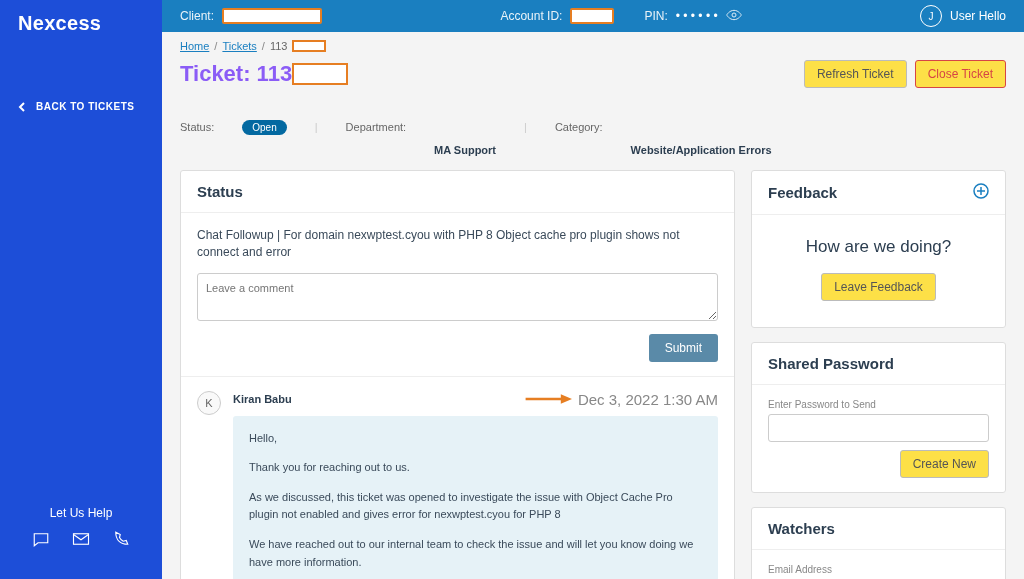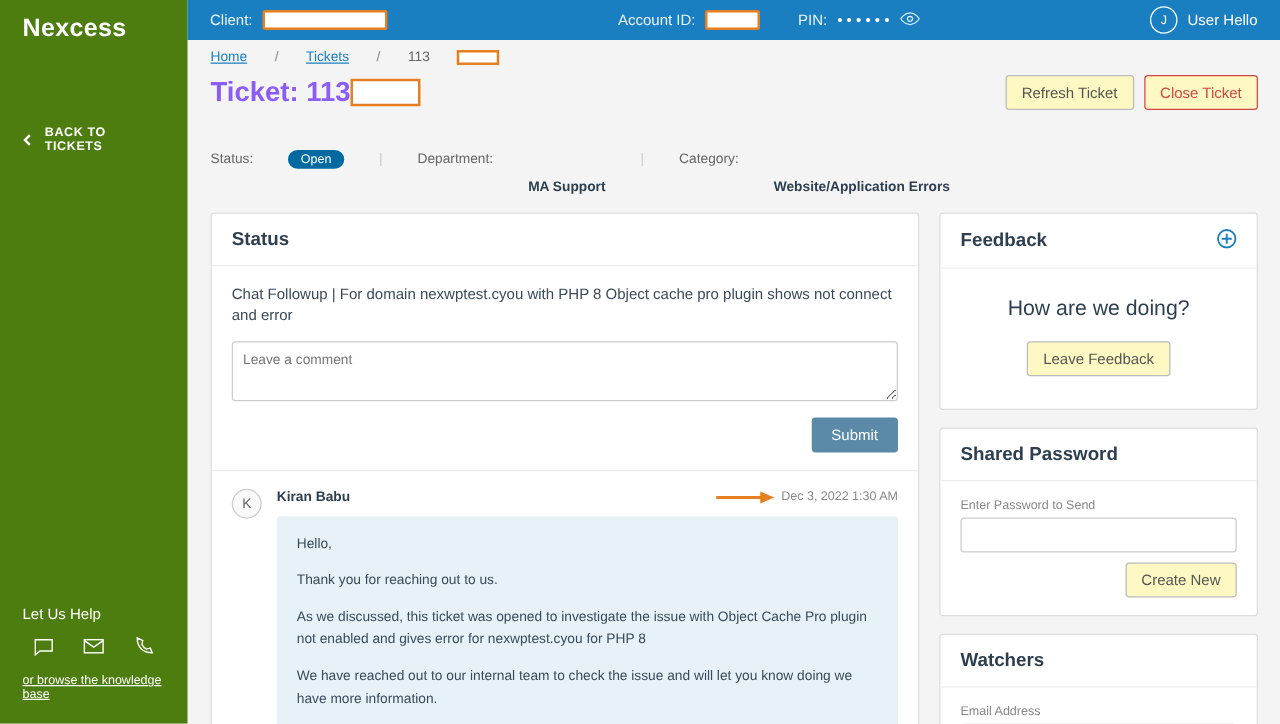--- a/index.html
+++ b/index.html
@@ -1,55 +1,55 @@
 <!DOCTYPE html>
 <html><head>
 <meta charset="utf-8">
 <style>
 * { box-sizing: border-box; margin: 0; padding: 0; }
 body { font-family: -apple-system, BlinkMacSystemFont, "Segoe UI", Arial, sans-serif; font-size: 13px; color: #3a4a5a; background: #f4f4f4; }
 .app { display: flex; width: 1024px; height: 579px; overflow: hidden; }
 
 
-.sidebar { width: 150px; background: #4d7c0f; color: #fff; display: flex; flex-direction: column; flex-shrink: 0; }
+.sidebar { width: 162px; background: #1d4ed8; color: #fff; display: flex; flex-direction: column; flex-shrink: 0; }
 .logo { padding: 12px 18px; font-size: 20px; font-weight: 600; letter-spacing: 0.3px; }
 .back-link { display: flex; align-items: center; gap: 8px; padding: 14px 18px; margin-top: 40px; font-size: 10px; font-weight: 600; letter-spacing: 0.5px; cursor: pointer; }
 .back-link svg { width: 10px; height: 10px; }
-.help-section { margin-top: auto; padding: 14px 18px 18px; }
+.help-section { margin-top: auto; padding: 14px 18px 18px; text-align: center; }
 .help-title { font-size: 12px; margin-bottom: 10px; }
 .help-icons { display: flex; justify-content: center; gap: 22px; margin-bottom: 10px; }
 .help-icons span { cursor: pointer; }
 .help-icons svg { width: 18px; height: 18px; stroke: #fff; fill: none; stroke-width: 1.5; }
 .kb-link { font-size: 10px; text-decoration: underline; cursor: pointer; }
 
 
 .main { flex: 1; display: flex; flex-direction: column; min-width: 0; }
 
 
 .topbar { background: #1a7fc0; color: #fff; height: 32px; display: flex; align-items: center; padding: 0 18px; gap: 8px; font-size: 12px; flex-shrink: 0; }
 .topbar .label { opacity: 0.9; }
 .topbar .redact { background: #fff; border: 2px solid #e67e22; height: 16px; border-radius: 2px; }
 .topbar .spacer { flex: 1; }
 .topbar .eye { opacity: 0.85; cursor: pointer; }
 .user-menu { margin-left: auto; display: flex; align-items: center; gap: 8px; cursor: pointer; }
 .user-menu .avatar-circle { width: 22px; height: 22px; border: 1px solid #fff; border-radius: 50%; display: flex; align-items: center; justify-content: center; font-size: 10px; }
 
 
 .content { flex: 1; overflow: auto; padding: 8px 18px 18px; }
-.crumbs { font-size: 11px; color: #1a7fc0; display: flex; align-items: flex-end; gap: 22px; margin-bottom: 8px; }
+.crumbs { font-size: 11px; color: #1a7fc0; display: flex; align-items: flex-end; gap: 5px; margin-bottom: 8px; }
 .crumbs a { color: #1a7fc0; text-decoration: underline; cursor: pointer; }
 .crumbs .sep { color: #888; }
 .crumbs .cur { color: #666; text-decoration: none; }
 .crumbs .redact-sm { display:inline-block; width: 34px; height: 12px; background:#fff; border:2px solid #e67e22; vertical-align: middle; }
 
 .title-row { display: flex; align-items: center; margin-bottom: 10px; }
 .title-row h1 { font-size: 22px; font-weight: 600; color: #8b5cf6; display:flex; align-items:center; gap:0;}
 .title-row .redact-lg { display:inline-block; width: 56px; height: 22px; background:#fff; border:2px solid #e67e22; }
 .title-actions { margin-left: auto; display: flex; gap: 8px; }
-.btn-outline { background: #fef9c3; border: 1px solid #bbb; color: #555; padding: 6px 12px; font-size: 12px; border-radius: 3px; cursor: pointer; }
+.btn-outline { background: #fde047; border: 1px solid #bbb; color: #555; padding: 6px 12px; font-size: 12px; border-radius: 3px; cursor: pointer; }
 .btn-outline.red { border-color: #d64545; color: #d64545; }
 
 .meta-row { display: flex; align-items: center; gap: 28px; font-size: 11px; color: #666; margin-bottom: 14px; }
 .meta-row .pill { background: #0369a1; color: #fff; padding: 2px 10px; border-radius: 10px; font-size: 10px; }
 .meta-row .divider { color: #ccc; }
 .meta-row b { color: #2c3e50; font-weight: 600; margin-top: 46px; }
 
 .columns { display: flex; gap: 16px; align-items: flex-start; }
 .col-main { flex: 1; min-width: 0; }
 .col-side { width: 255px; flex-shrink: 0; display: flex; flex-direction: column; gap: 14px; }
@@ -63,21 +63,21 @@
 .comment-box { width: 100%; min-height: 48px; border: 1px solid #ccc; border-radius: 3px; padding: 8px; font-size: 11px; font-family: inherit; resize: vertical; color: #888; }
 .submit-row { display: flex; justify-content: flex-end; margin-top: 10px; }
 .btn-primary { background: #5a8aa8; color: #fff; border: none; padding: 7px 16px; font-size: 12px; border-radius: 3px; cursor: pointer; }
 
 .thread { border-top: 1px solid #eee; padding: 14px 16px; display: flex; gap: 12px; }
 .avatar { width: 24px; height: 24px; border: 1px solid #ccc; border-radius: 50%; display: flex; align-items: center; justify-content: center; font-size: 11px; color: #666; background: #f9f9f9; flex-shrink: 0; }
 .thread-body { flex: 1; }
 .thread-head { display: flex; align-items: center; font-size: 11px; margin-bottom: 8px; }
 .thread-head .author { font-weight: 600; color: #2c3e50; }
 .thread-head .arrow { margin-left: auto; margin-right: 6px; }
-.thread-head .date { color: #888; font-size: 10px; }
+.thread-head .date { color: #888; font-size: 15px; }
 .msg { background: #e6f2f7; padding: 14px 16px; border-radius: 3px; font-size: 11px; color: #3a4a5a; line-height: 1.6; }
 .msg p { margin-bottom: 12px; }
 .msg p:last-child { margin-bottom: 0; }
 
 .feedback-body { text-align: center; padding: 22px 16px 26px; }
 .feedback-body h3 { font-size: 17px; font-weight: 500; color: #2c3e50; margin-bottom: 16px; }
 
 .field-label { font-size: 10px; color: #888; margin-bottom: 4px; display: block; }
 .text-input { width: 100%; border: 1px solid #ccc; border-radius: 3px; padding: 6px 8px; font-size: 12px; }
 .right-btn-row { display: flex; justify-content: flex-end; margin-top: 8px; }
@@ -105,21 +105,20 @@
               <path d="M3 5h18v12H8l-5 4V5z"></path>
             </svg></span>
         <span><svg viewBox="0 0 24 24">
               <rect x="2" y="5" width="20" height="14"></rect>
               <path d="M2 6l10 7 10-7"></path>
             </svg></span>
         <span><svg viewBox="0 0 24 24">
               <path d="M5 3c0 10 6 16 16 16l-2-5-4 1c-2-1-4-3-5-5l1-4-6-3z"></path>
             </svg></span>
       </div>
-      <div class="kb-link">or browse the knowledge base</div>
     </div>
   </aside>
 
   <div class="main">
 
     <div class="topbar">
       <span class="label">Client:</span>
       <span class="redact" style="width:100px"></span>
       <span class="spacer"></span>
       <span class="label">Account ID:</span>

